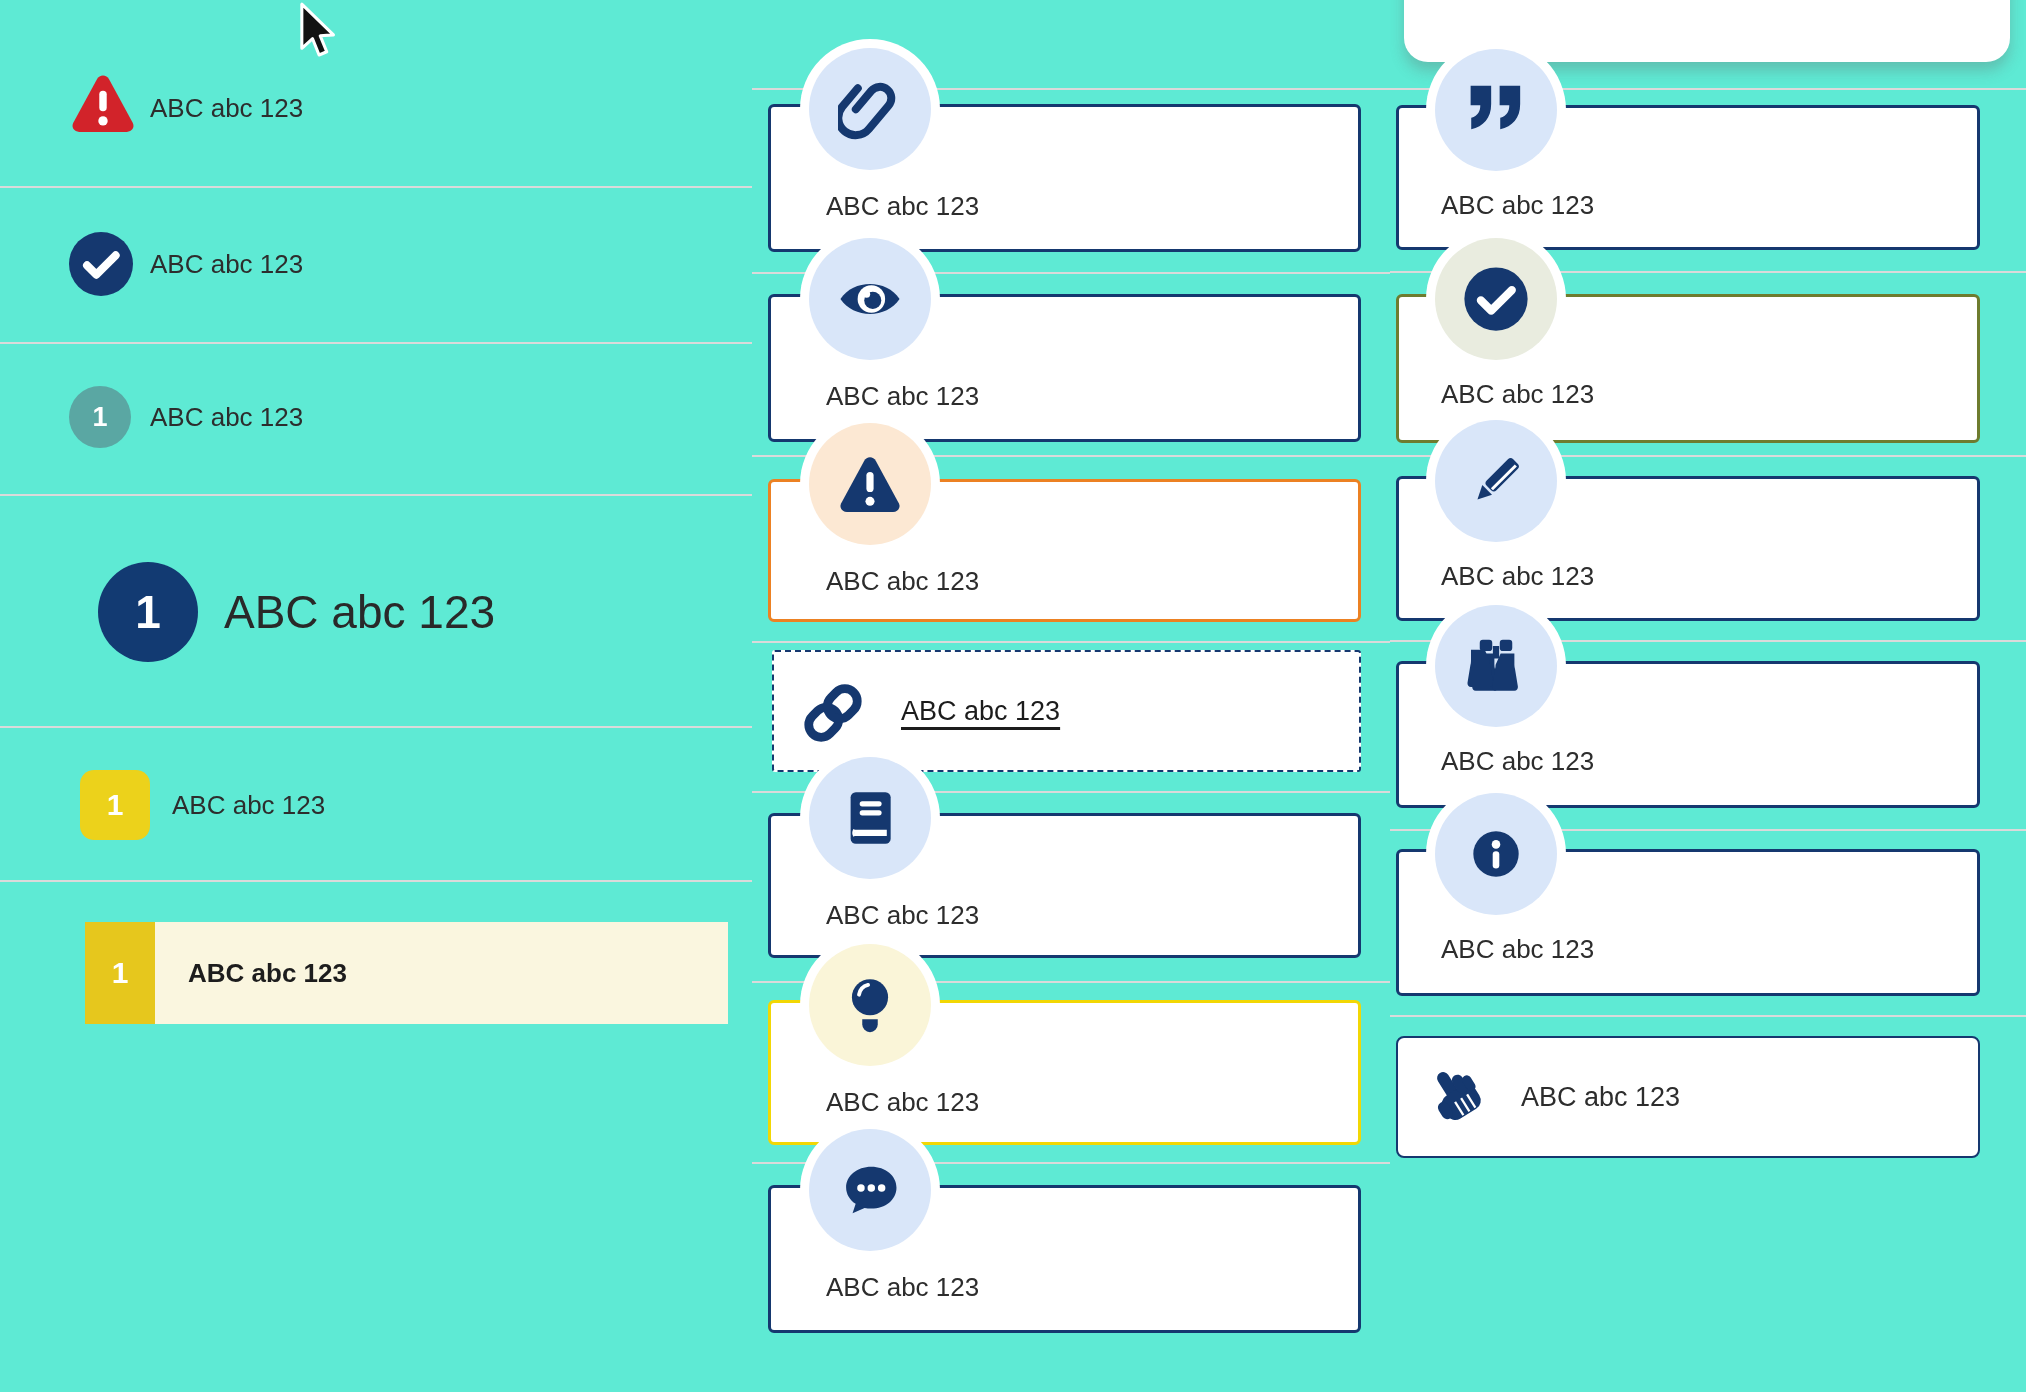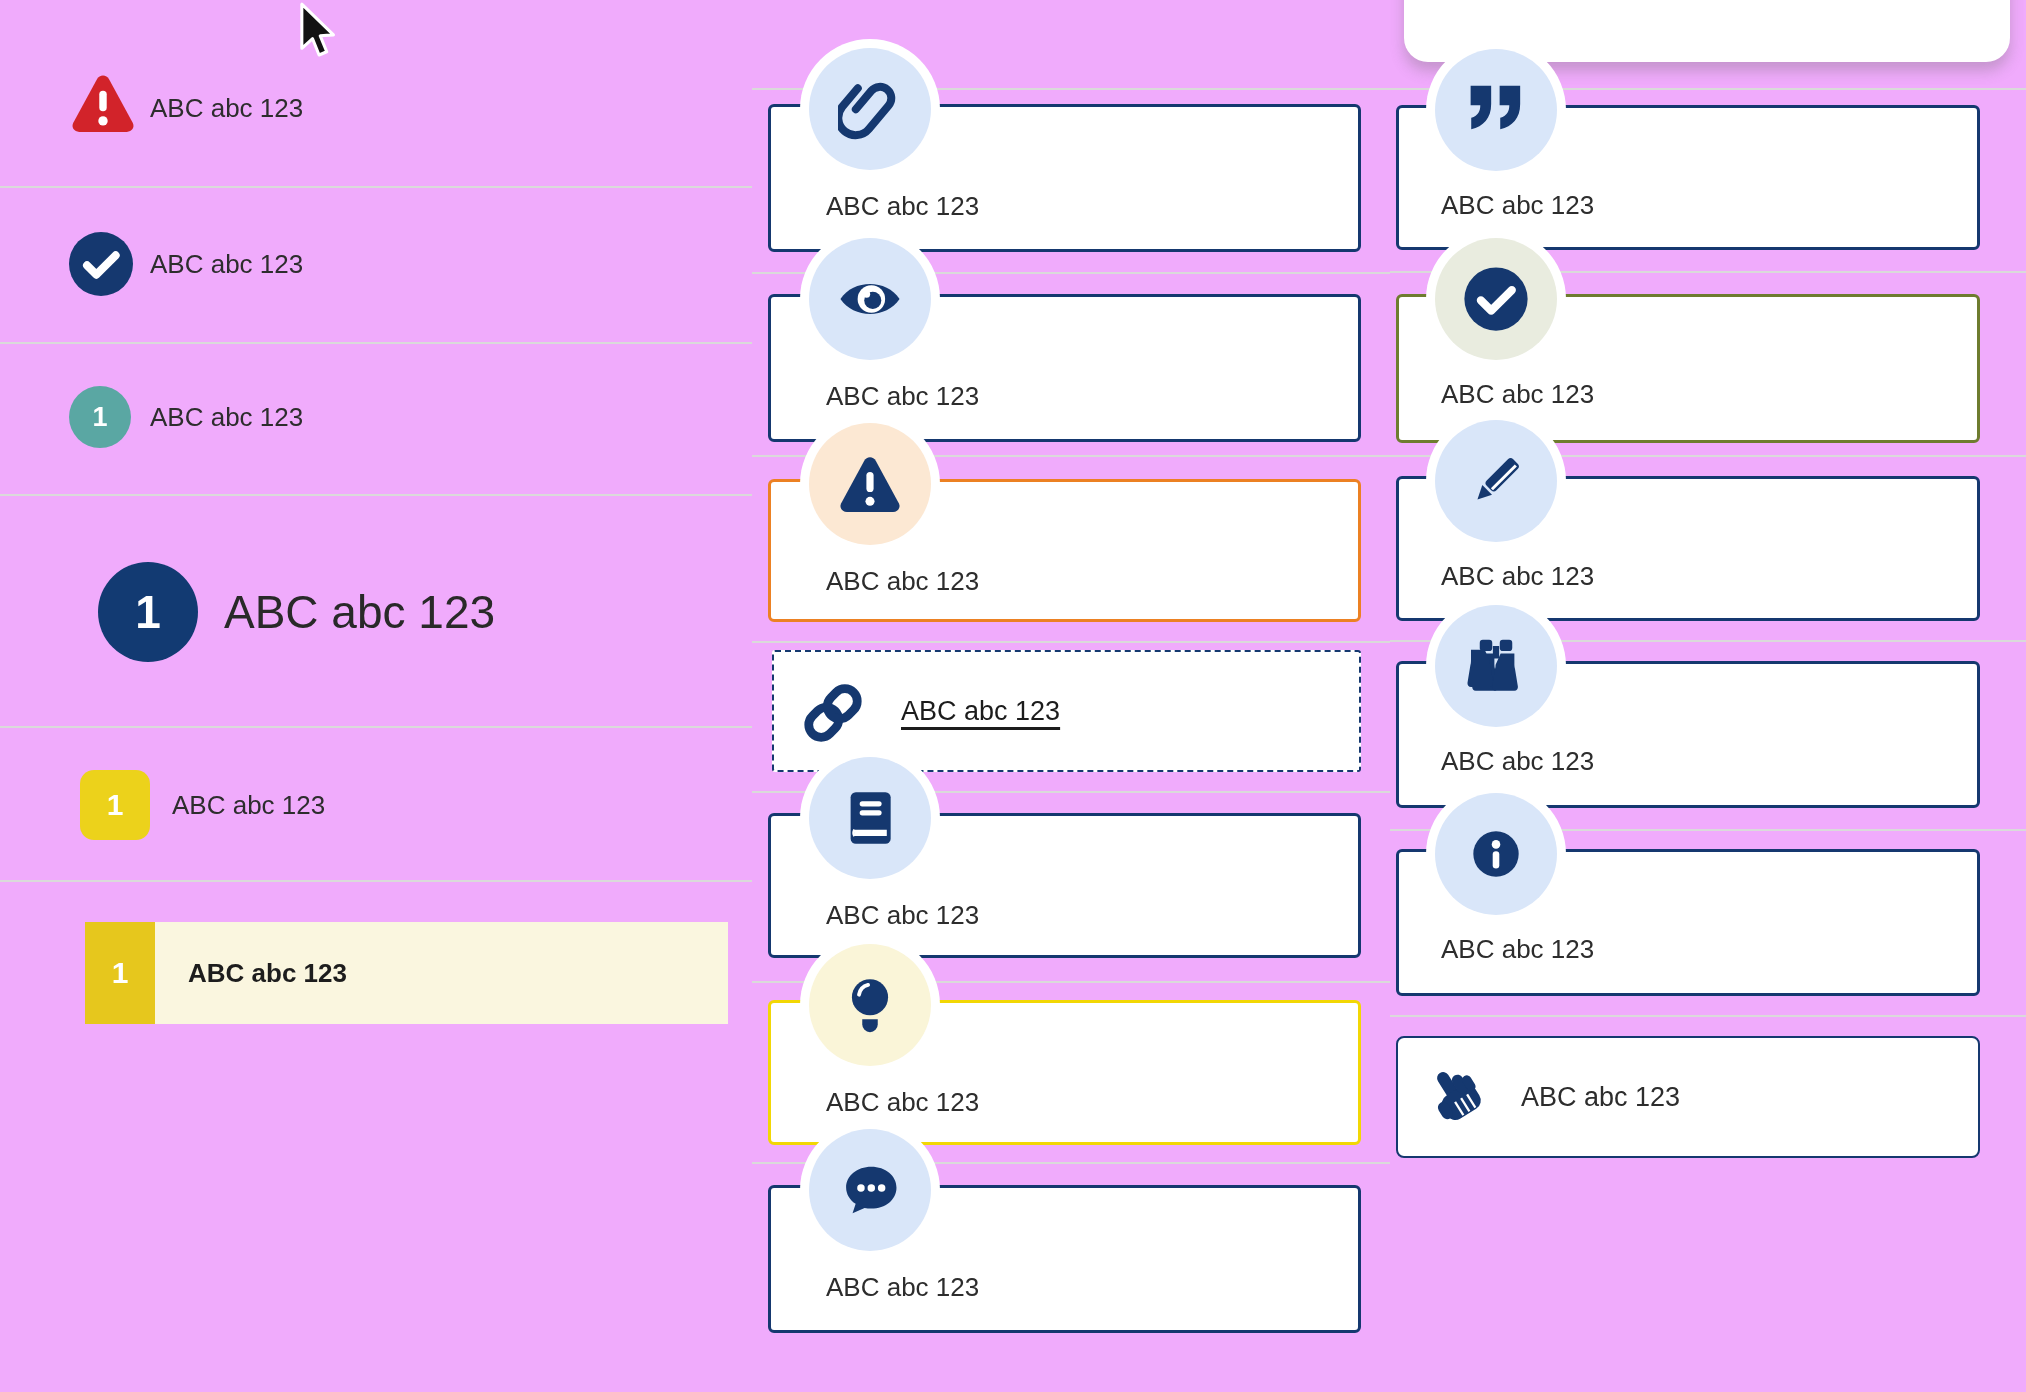--- a/index.html
+++ b/index.html
@@ -1,16 +1,16 @@
 <!DOCTYPE html>
 <html><head>
 <meta charset="utf-8">
 <style>
   html,body{margin:0;padding:0;background:#fff;}
-  .canvas{position:relative;width:2026px;height:1392px;background:#f0abfc;overflow:hidden;
+  .canvas{position:relative;width:2026px;height:1392px;background:#5eead4;overflow:hidden;
           font-family:"Liberation Sans",sans-serif;color:#2d2d2d;}
 
   
   .sep{position:absolute;height:2px;background:#dadada;}
 
   
   .lrow{position:absolute;left:0;display:flex;align-items:center;}
   .lrow .ltext{font-size:26px;color:#2d2d2d;white-space:nowrap;}
   .badge-circle{border-radius:50%;display:flex;align-items:center;justify-content:center;
                 color:#fff;font-weight:bold;}

